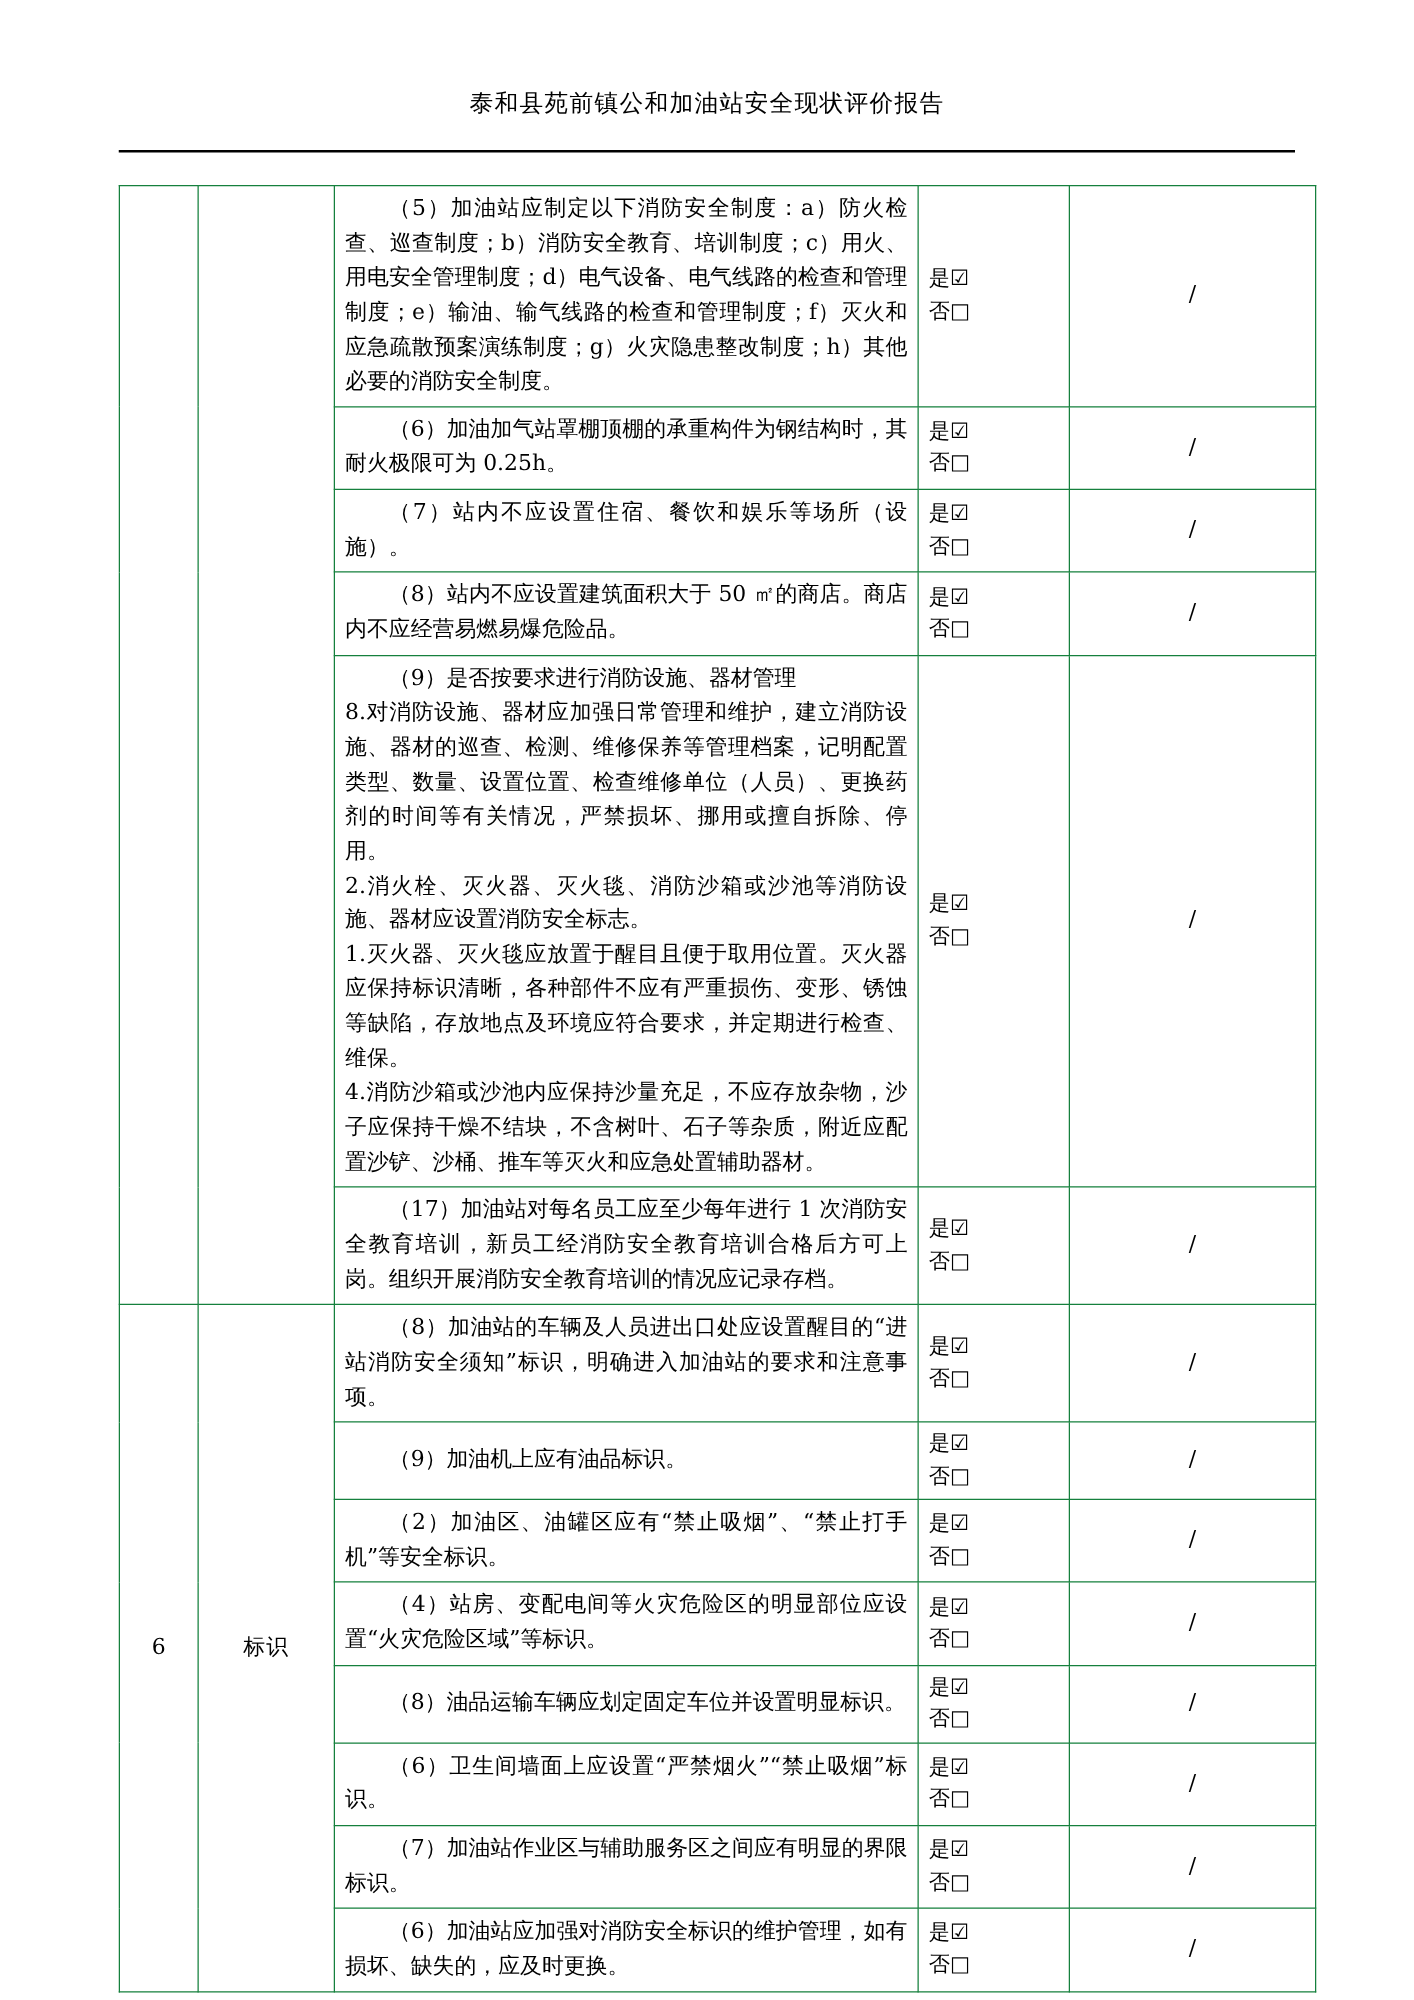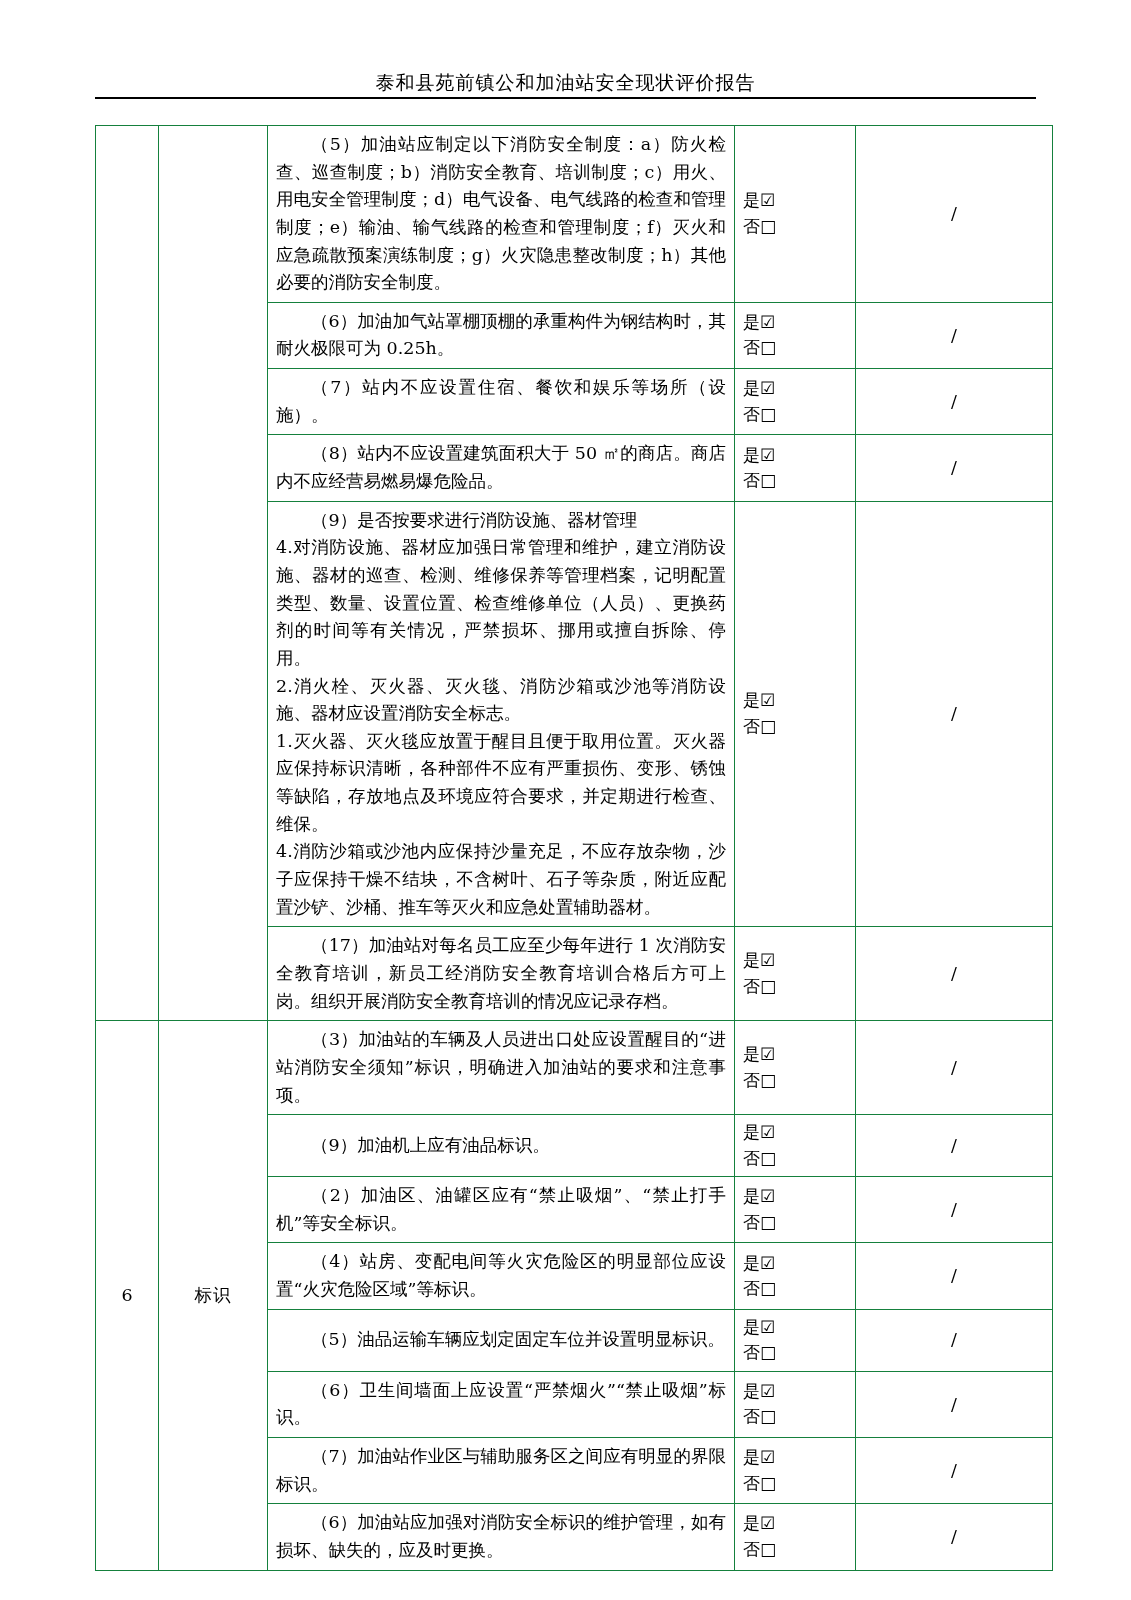--- a/index.html
+++ b/index.html
@@ -19,21 +19,21 @@
     min-height: 1600px;
     box-sizing: border-box;
     padding: 70px 95px 40px 95px;
     position: relative;
   }
   
   .doc-header {
     text-align: center;
     font-size: 19px;
     letter-spacing: 1px;
-    padding-bottom: 1px;
+    padding-bottom: 24px;
   }
   .header-rule {
     border-bottom: 2px solid #000;
     margin-bottom: 26px;
   }
   
   table.check-table {
     border-collapse: collapse;
     width: 940px;
     margin: 0 auto;
@@ -148,21 +148,21 @@
           <div class="yn-line">是☑</div>
           <div class="yn-line">否□</div>
         </td>
         <td class="col-note">/</td>
       </tr>
 
       <tr>
         <td class="col-item">
           <span class="item-text">
             <span class="ind">（9）是否按要求进行消防设施、器材管理</span>
-            <span class="ind0">4.对消防设施、器材应加强日常管理和维护，建立消防设施、器材的巡查、检测、维修保养等管理档案，记明配置类型、数量、设置位置、检查维修单位（人员）、更换药剂的时间等有关情况，严禁损坏、挪用或擅自拆除、停用。</span>
+            <span class="ind0">8.对消防设施、器材应加强日常管理和维护，建立消防设施、器材的巡查、检测、维修保养等管理档案，记明配置类型、数量、设置位置、检查维修单位（人员）、更换药剂的时间等有关情况，严禁损坏、挪用或擅自拆除、停用。</span>
             <span class="ind0">2.消火栓、灭火器、灭火毯、消防沙箱或沙池等消防设施、器材应设置消防安全标志。</span>
             <span class="ind0">1.灭火器、灭火毯应放置于醒目且便于取用位置。灭火器应保持标识清晰，各种部件不应有严重损伤、变形、锈蚀等缺陷，存放地点及环境应符合要求，并定期进行检查、维保。</span>
             <span class="ind0">4.消防沙箱或沙池内应保持沙量充足，不应存放杂物，沙子应保持干燥不结块，不含树叶、石子等杂质，附近应配置沙铲、沙桶、推车等灭火和应急处置辅助器材。</span>
           </span>
         </td>
         <td class="col-yn">
           <div class="yn-line">是☑</div>
           <div class="yn-line">否□</div>
         </td>
         <td class="col-note">/</td>
@@ -179,21 +179,21 @@
           <div class="yn-line">否□</div>
         </td>
         <td class="col-note">/</td>
       </tr>
 
       <tr>
         <td class="col-no" rowspan="8">6</td>
         <td class="col-cat" rowspan="8">标识</td>
         <td class="col-item">
           <span class="item-text">
-              <span class="ind">（3）加油站的车辆及人员进出口处应设置醒目的“进站消防安全须知”标识，明确进入加油站的要求和注意事项。</span>
+              <span class="ind">（8）加油站的车辆及人员进出口处应设置醒目的“进站消防安全须知”标识，明确进入加油站的要求和注意事项。</span>
             </span>
         </td>
         <td class="col-yn">
           <div class="yn-line">是☑</div>
           <div class="yn-line">否□</div>
         </td>
         <td class="col-note">/</td>
       </tr>
 
       <tr>
@@ -231,21 +231,21 @@
         <td class="col-yn">
           <div class="yn-line">是☑</div>
           <div class="yn-line">否□</div>
         </td>
         <td class="col-note">/</td>
       </tr>
 
       <tr>
         <td class="col-item">
           <span class="item-text">
-              <span class="ind">（5）油品运输车辆应划定固定车位并设置明显标识。</span>
+              <span class="ind">（8）油品运输车辆应划定固定车位并设置明显标识。</span>
             </span>
         </td>
         <td class="col-yn">
           <div class="yn-line">是☑</div>
           <div class="yn-line">否□</div>
         </td>
         <td class="col-note">/</td>
       </tr>
 
       <tr>

